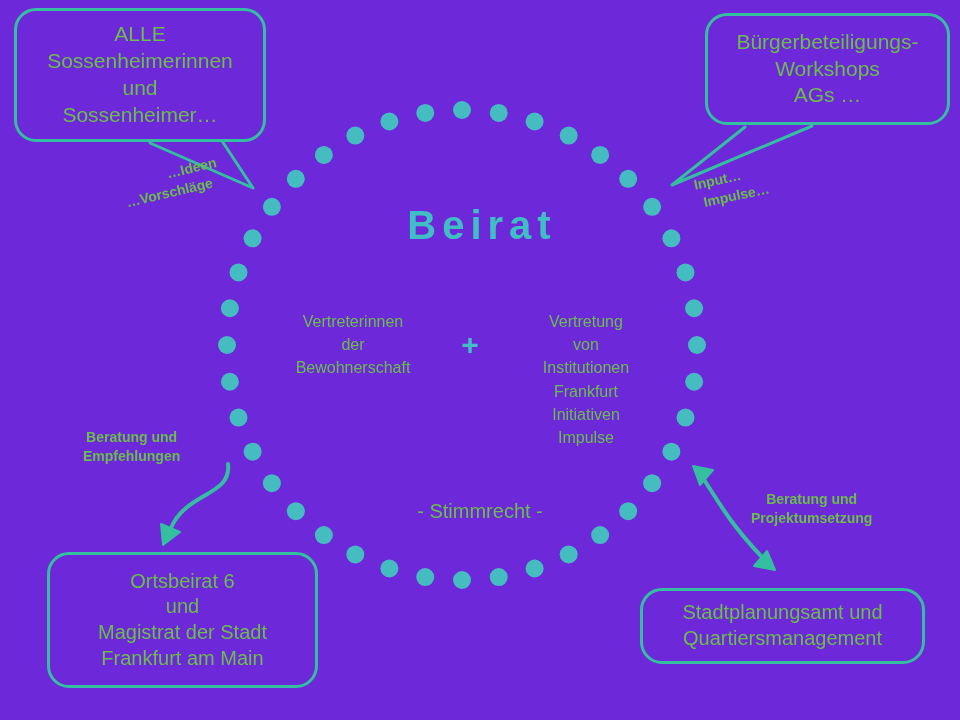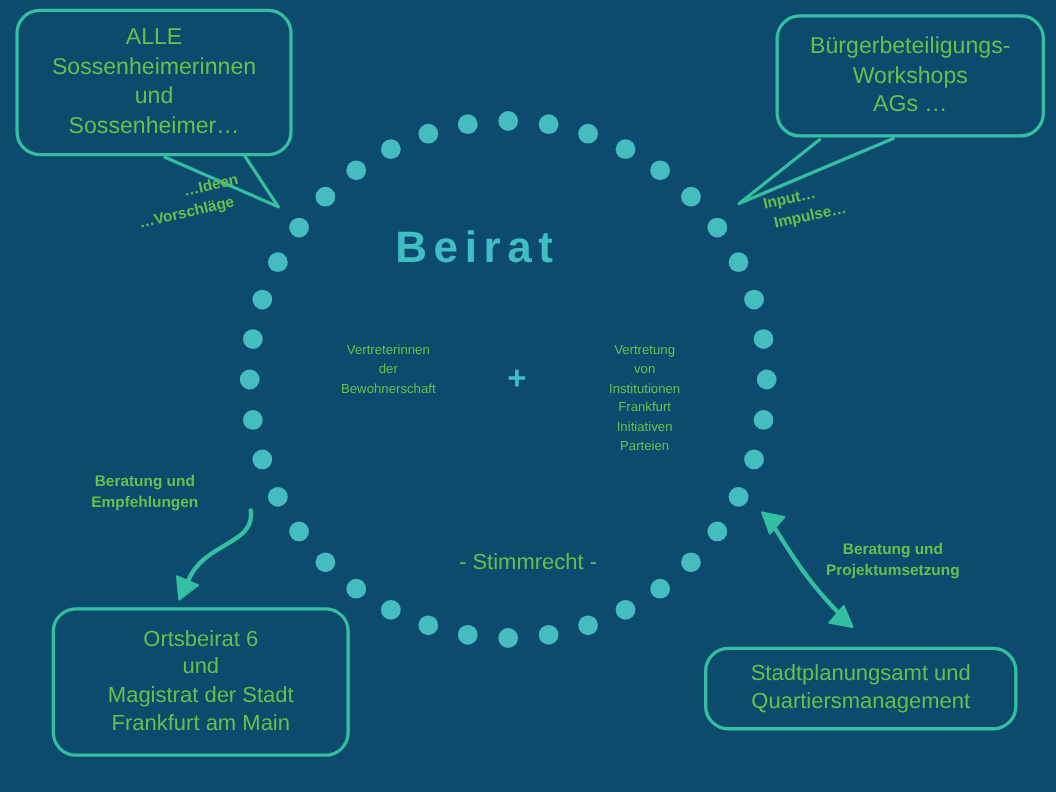--- a/index.html
+++ b/index.html
@@ -62,25 +62,26 @@
   
   #title-beirat {
     position: absolute;
     left: 0; top: 203px;
     width: 868px;
     text-align: center;
     font-size: 40px;
     font-weight: bold;
     letter-spacing: 6px;
     color: #3fbfc4;
+    padding-left: 48px;
   }
   .col {
     position: absolute;
     text-align: center;
-    font-size: 12px;
+    font-size: 16px;
     color: #6abf4b;
     line-height: 1.45;
   }
   #col-left  { left: 258px; top: 310px; width: 190px; }
   #col-right { left: 496px; top: 310px; width: 180px; }
   .col .line { display: block; white-space: nowrap; }
 
   #plus-sign {
     position: absolute;
     left: 450px; top: 330px;
@@ -133,21 +134,21 @@
     text-align: center;
   }
   #anno-beratung-projekt {
     left: 751px; top: 490px;
     text-align: center;
   }
 </style>
 </head>
 <body>
 
-<div id="stage" style="background: #0c4a6e;">
+<div id="stage" style="background: #6d28d9;">
 
   <svg id="svg-layer" viewBox="0 0 960 720">
     <g id="dot-ring">
         <circle cx="462.00" cy="110.00" r="9" fill="#45bcc0"></circle>
         <circle cx="498.76" cy="112.89" r="9" fill="#45bcc0"></circle>
         <circle cx="534.62" cy="121.50" r="9" fill="#45bcc0"></circle>
         <circle cx="568.69" cy="135.61" r="9" fill="#45bcc0"></circle>
         <circle cx="600.13" cy="154.88" r="9" fill="#45bcc0"></circle>
         <circle cx="628.17" cy="178.83" r="9" fill="#45bcc0"></circle>
         <circle cx="652.12" cy="206.87" r="9" fill="#45bcc0"></circle>
@@ -228,21 +229,21 @@
   </div>
 
   <div id="plus-sign">+</div>
 
   <div class="col" id="col-right">
     <span class="line">Vertretung</span>
     <span class="line">von</span>
     <span class="line">Institutionen</span>
     <span class="line">Frankfurt</span>
     <span class="line">Initiativen</span>
-    <span class="line">Parteien</span>
+    <span class="line">Impulse</span>
   </div>
 
   <div id="stimmrecht">- Stimmrecht -</div>
 
   <div class="anno" id="anno-beratung-empfehlungen">
     <span class="line">Beratung und</span>
     <span class="line">Empfehlungen</span>
   </div>
   <div class="box" id="box-ortsbeirat">
     <span class="line">Ortsbeirat 6</span>

